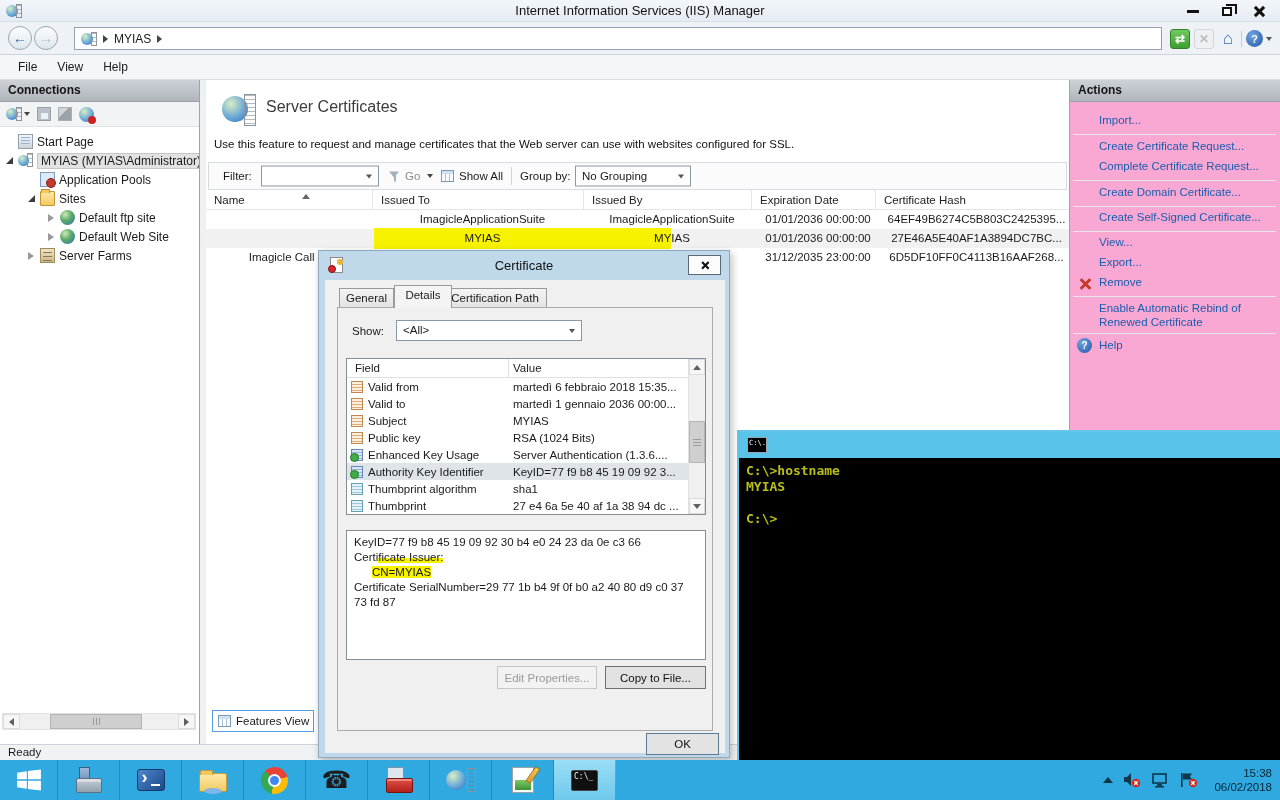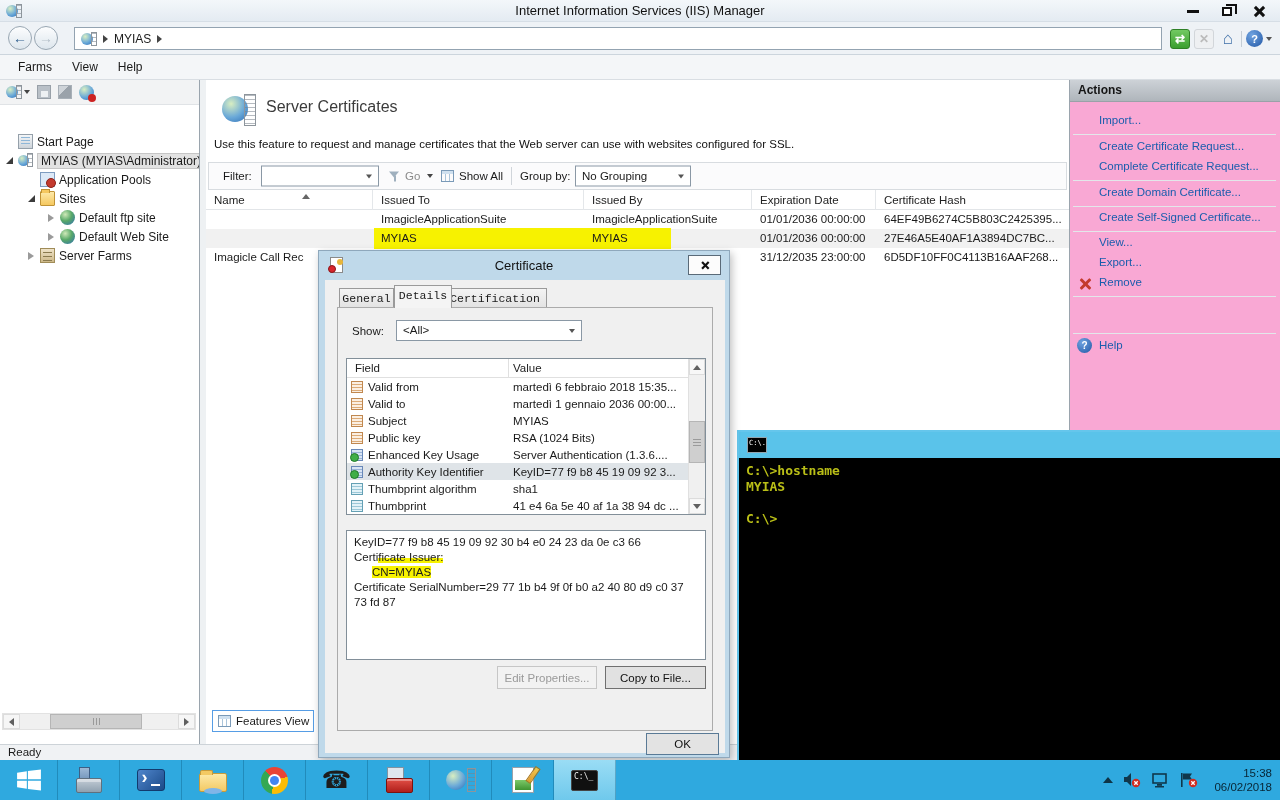--- a/index.html
+++ b/index.html
@@ -116,21 +116,21 @@
      linear-gradient(180deg,#cfe0ef 0 3px,transparent 3px),
      repeating-linear-gradient(90deg,transparent 0 3px,#aac4da 3px 4px); }
   .vline { width:1px; height:18px; background:#d0d5da; }
 
   #list { position:absolute; left:0; top:110px; width:863px; }
   #list-header { position:relative; height:20px; border-bottom:1px solid #e2e5e8; font-size:11.5px; color:#222; }
   .hcell { position:absolute; top:0; height:20px; line-height:20px; padding-left:8px; border-right:1px solid #e4e7ea; }
   .sort-arrow { position:absolute; left:96px; top:4px; width:0; height:0; border-bottom:5px solid #666; border-left:4px solid transparent; border-right:4px solid transparent; }
   .lrow { position:absolute; left:0; width:863px; height:19px; font-size:11.5px; }
   .lrow.alt { background:#f1f1f1; }
-  .lcell { position:absolute; top:0; height:19px; line-height:19px; padding-left:8px; white-space:nowrap; overflow:hidden; z-index:2; }
+  .lcell { position:absolute; top:0; height:19px; line-height:19px; padding-left:8px; white-space:nowrap; overflow:hidden; z-index:2;text-align:center; }
   .c0 { left:0; width:167px; } .c1 { left:167px; width:211px; } .c2 { left:378px; width:168px; }
   .c3 { left:546px; width:124px; } .c4 { left:670px; width:193px; border-right:none; }
   #hl-row2 { position:absolute; left:168px; top:-1px; width:297px; height:21px; background:#f7f200; z-index:1; }
 
   #features-tab { position:absolute; left:6px; top:630px; width:102px; height:22px; background:#fff; border:1px solid #569de5;
      display:flex; align-items:center; gap:5px; padding-left:5px; font-size:11.5px; }
   .ic-feat { width:13px; height:12px; border:1px solid #7a9ab8; background:
      linear-gradient(180deg,#cfe0ef 0 3px,transparent 3px),
      repeating-linear-gradient(90deg,transparent 0 3px,#aac4da 3px 4px); }
 
@@ -157,21 +157,21 @@
   .ic-cert::before { content:""; position:absolute; left:2px; top:0; width:11px; height:14px; background:#fff; border:1px solid #8a8a8a;
      box-shadow:inset 0 3px 0 #fff, inset 0 -8px 0 #fff; }
   .ic-cert .seal { position:absolute; left:0; bottom:0; width:8px; height:8px; border-radius:50%; background:#d8262c; border:1px solid #8e1418; }
   .ic-cert .gold { position:absolute; right:1px; top:2px; width:6px; height:6px; border-radius:50%; background:#e8b63a; }
   #dlg-close { position:absolute; right:8px; top:4px; width:33px; height:20px; background:#fcfcfc; border:1px solid #5a6a78;
      display:flex; align-items:center; justify-content:center; }
   #dlg-close .glyph-close { transform:scale(.72); }
   #dlg-body { position:absolute; left:6px; top:29px; width:400px; height:473px; background:#f0f0f0; }
 
   .tab { position:absolute; height:20px; top:8px; background:linear-gradient(180deg,#f4f4f4,#e3e3e3); border:1px solid #9a9a9a;
-     font-size:11.5px; text-align:center; line-height:19px; z-index:1;font-family:Liberation Mono, monospace; }
+     font-size:11.5px; text-align:center; line-height:19px; z-index:1; }
   .tab.active { top:5px; height:23px; background:#f4f4f4; border-bottom:none; z-index:3; font-size:11.5px; }
   #tab-general { left:14px; width:55px; }
   #tab-details { left:69px; width:58px; }
   #tab-certpath { left:118px; width:104px; }
   #tab-panel { position:absolute; left:12px; top:27px; width:376px; height:424px; border:1px solid #ababab; background:#f0f0f0; z-index:2; }
 
   #show-label { position:absolute; left:14px; top:17px; font-size:11.5px; }
   #show-combo { position:absolute; left:58px; top:12px; width:186px; }
 
   #fields-box { position:absolute; left:8px; top:50px; width:360px; height:157px; background:#fff; border:1px solid #828f99; font-size:11.5px; }
@@ -287,28 +287,29 @@
   </div>
   <div class="toolbtn" id="tb-refresh">⇄</div>
   <div class="toolbtn" id="tb-stop">✕</div>
   <div class="toolbtn" id="tb-home">⌂</div>
   <div class="abs" id="tb-sep"></div>
   <div class="abs" id="tb-help">?</div>
   <div class="abs" id="tb-help-caret"></div>
 </div>
 
 <div class="abs" id="menubar">
-  <span class="menu-item">Farms</span>
+  <span class="menu-item">File</span>
   <span class="menu-item">View</span>
   <span class="menu-item">Help</span>
 </div>
 
 <div class="abs" id="main-bg"></div>
 
 <div class="abs" id="connections">
+  <div class="panel-header">Connections</div>
   <div id="conn-toolbar">
     <span style="display:flex;align-items:center;gap:2px">
       <span class="cicon">
           <span class="sphere"></span>
           <span class="tower"></span>
         </span>
       <span class="caret-dn"></span>
     </span>
     <span class="ic-floppy"></span>
     <span class="ic-pencil"></span>
@@ -432,20 +433,21 @@
   <div class="act-sep" style="top:100px"></div>
   <a class="act-link" style="top:106px">Create Domain Certificate...</a>
   <div class="act-sep" style="top:126px"></div>
   <a class="act-link" style="top:131px">Create Self-Signed Certificate...</a>
   <div class="act-sep" style="top:151px"></div>
   <a class="act-link" style="top:156px">View...</a>
   <a class="act-link" style="top:176px">Export...</a>
   <span class="ic-remove" style="top:198px"></span>
   <a class="act-link" style="top:196px">Remove</a>
   <div class="act-sep" style="top:216px"></div>
+  <a class="act-link" style="top:221px; width:166px; white-space:normal; line-height:14px">Enable Automatic Rebind of Renewed Certificate</a>
   <div class="act-sep" style="top:253px"></div>
   <span class="ic-helpq" style="top:258px">?</span>
   <a class="act-link" style="top:259px">Help</a>
 </div>
 
 <div class="abs" id="statusbar">
   <span>Ready</span>
 </div>
 
 <div class="abs" id="cmd-window">
@@ -511,21 +513,21 @@
           <span class="fval">KeyID=77 f9 b8 45 19 09 92 3...</span>
         </div>
         <div class="frow">
           <span class="fi fi-thumb"></span>
           <span class="fname">Thumbprint algorithm</span>
           <span class="fval">sha1</span>
         </div>
         <div class="frow">
           <span class="fi fi-thumb"></span>
           <span class="fname">Thumbprint</span>
-          <span class="fval">41 e4 6a 5e 40 af 1a 38 94 dc ...</span>
+          <span class="fval">27 e4 6a 5e 40 af 1a 38 94 dc ...</span>
         </div>
         <div id="fields-scroll">
           <span class="vsbtn" style="top:0">
               <span class="tri-u"></span>
             </span>
           <span id="vthumb"></span>
           <span class="vsbtn" style="bottom:0">
               <span class="tri-d"></span>
             </span>
         </div>

